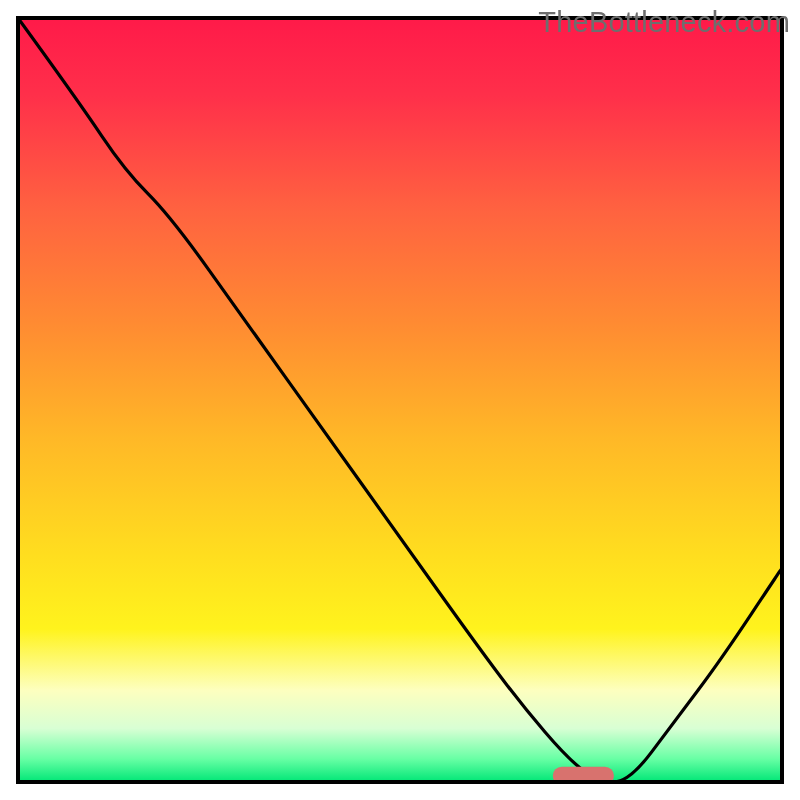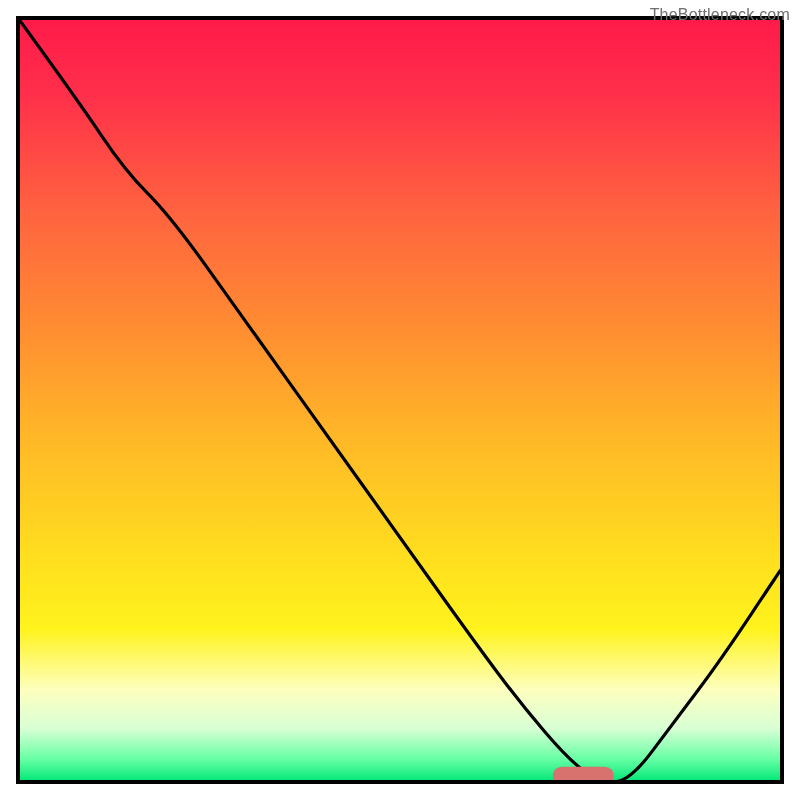--- a/index.html
+++ b/index.html
@@ -14,21 +14,21 @@
     position: relative;
     width: 800px;
     height: 800px;
     overflow: hidden;
   }
   .watermark {
     position: absolute;
     top: 6px;
     right: 10px;
     color: #6e6e6e;
-    font-size: 16px;
+    font-size: 29px;
     font-weight: 400;
     letter-spacing: 0.2px;
     z-index: 30;
     user-select: none;
   }
   svg.plot {
     position: absolute;
     inset: 0;
     width: 800px;
     height: 800px;

